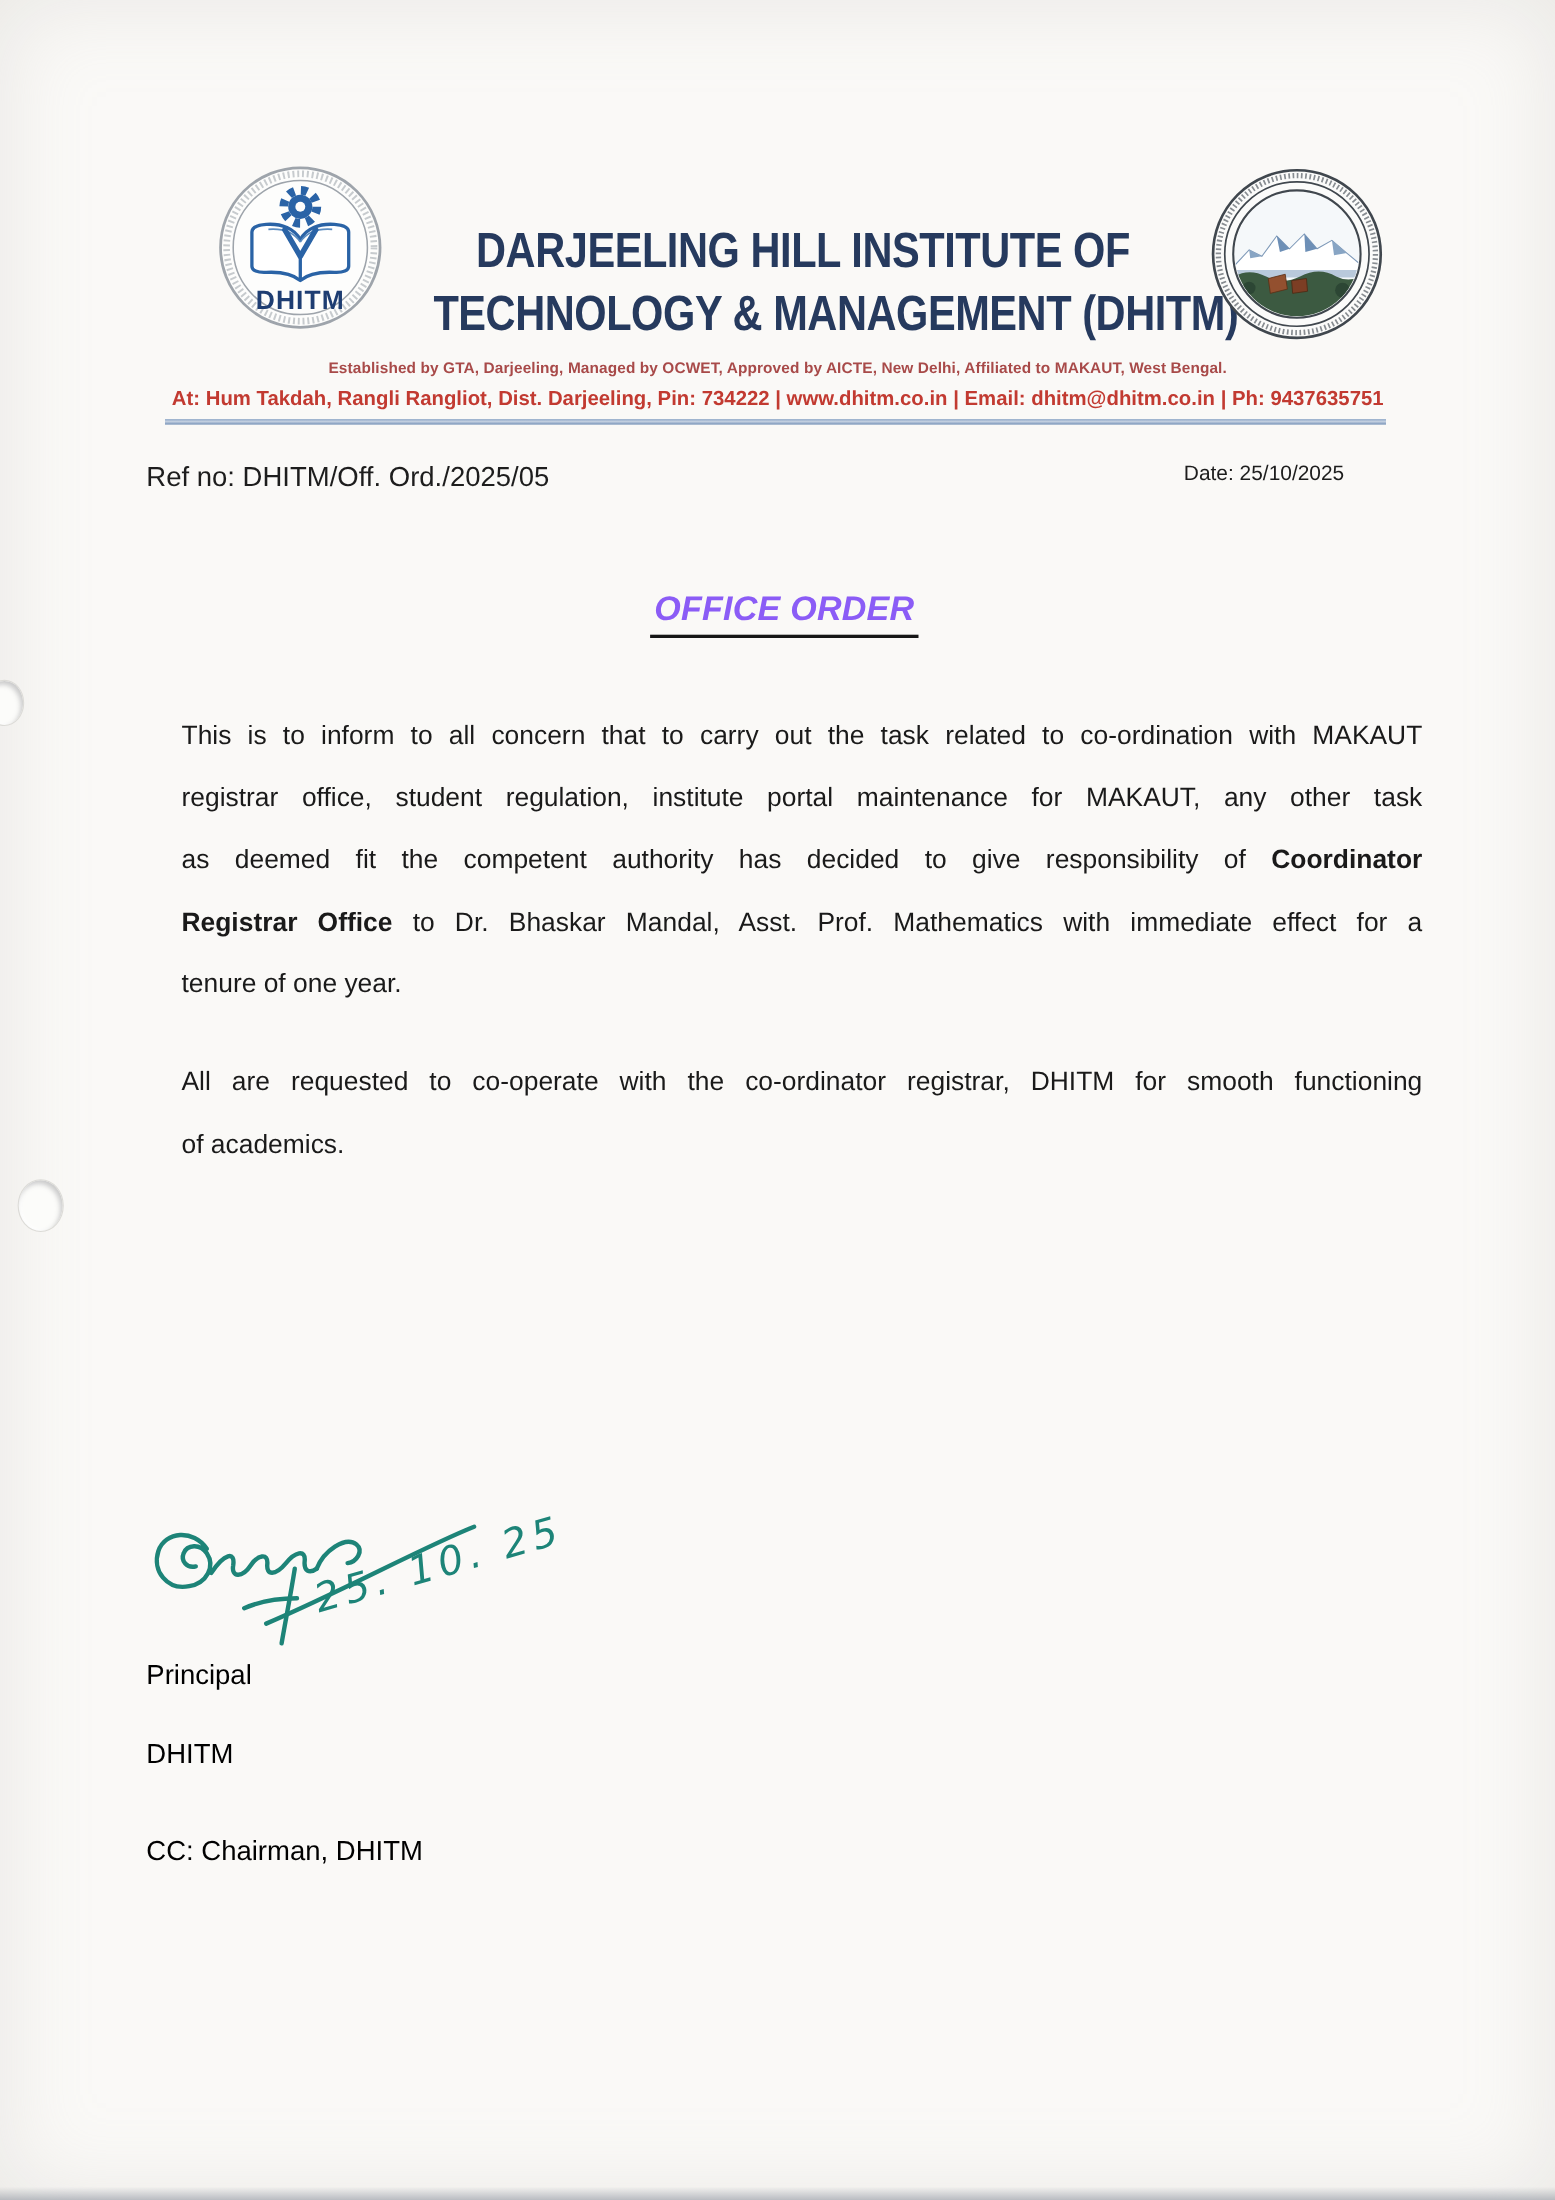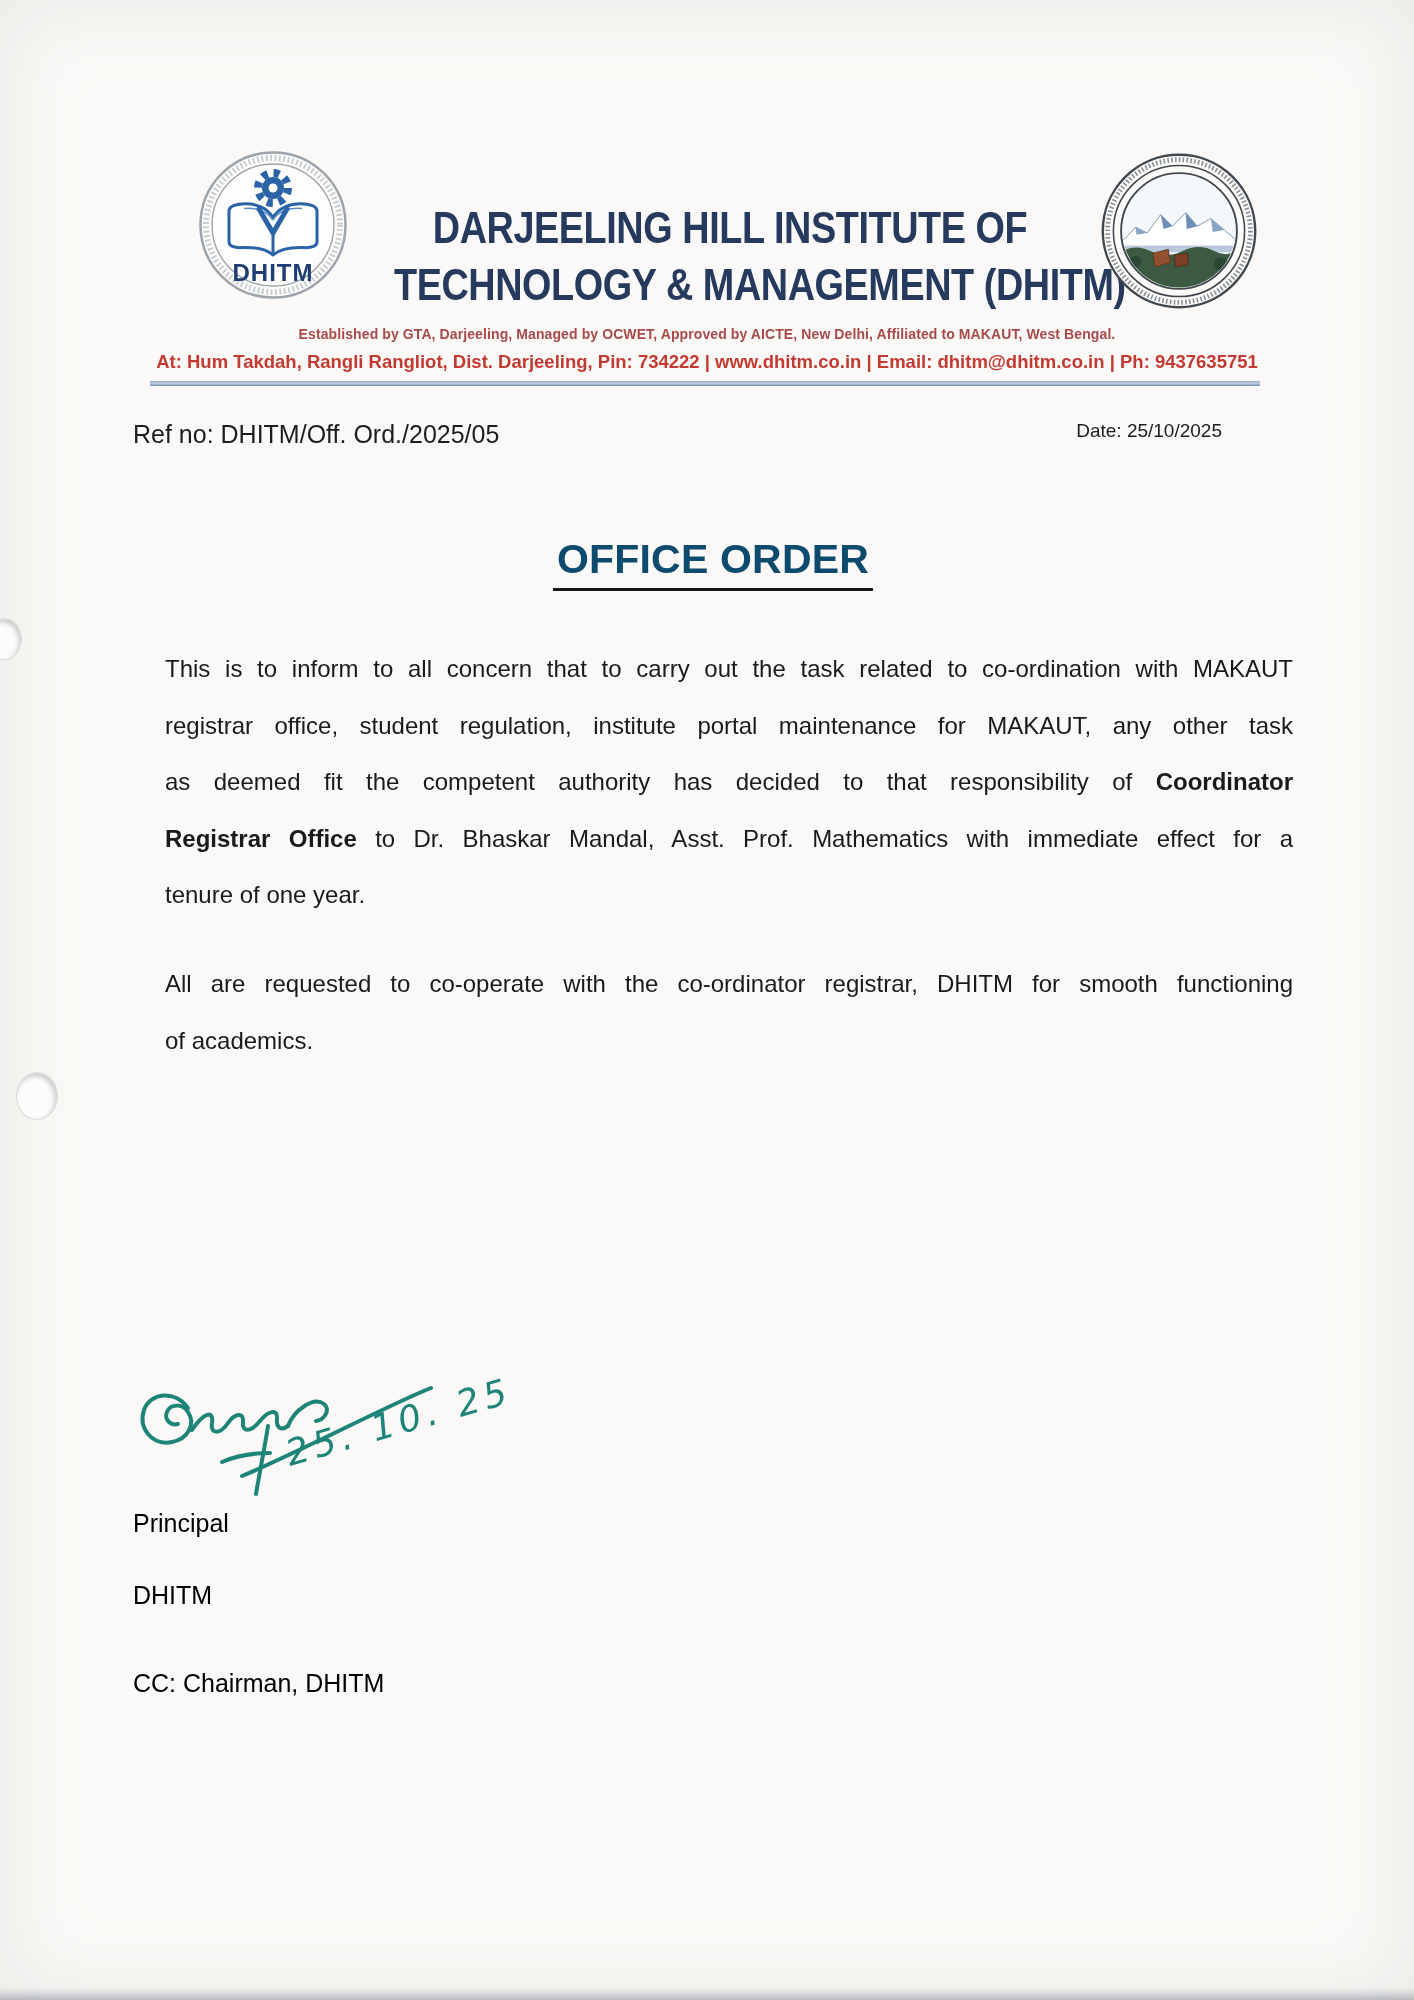--- a/index.html
+++ b/index.html
@@ -47,24 +47,25 @@
   }
 
   
   .ref-no{left:133px;top:420px;font-size:25px;color:#1d1d1d;text-align:right;}
   .order-date{right:192px;top:420px;font-size:19px;color:#1d1d1d;}
 
   
   .heading-wrap{left:133px;top:536px;width:1160px;text-align:center;}
   .heading-text{
     display:inline-block;
-    font-size:41px;font-weight:bold;color:#0c4a6e;
+    font-size:31px;font-weight:bold;color:#8b5cf6;
     letter-spacing:.2px;
     border-bottom:3.5px solid #161616;
     padding:0 4px 5px 4px;
+    font-style:italic;
   }
 
   
   .bodyblock{left:133px;width:1160px;color:#1a1a1a;font-size:24px;}
   .line{
     height:56.5px;line-height:56.5px;
     text-align:justify;text-align-last:justify;
     overflow:visible;
     margin-left:32px;
   }
@@ -149,21 +150,21 @@
   <div class="abs ref-no">Ref no: DHITM/Off. Ord./2025/05</div>
   <div class="abs order-date">Date: 25/10/2025</div>
 
   <div class="abs heading-wrap">
     <span class="heading-text">OFFICE ORDER</span>
   </div>
 
   <div class="abs bodyblock" style="top:641px;">
     <div class="line"><span>This is to inform to all concern that to carry out the task related to co-ordination with MAKAUT</span></div>
     <div class="line"><span>registrar office, student regulation, institute portal maintenance for MAKAUT, any other task</span></div>
-    <div class="line"><span>as deemed fit the competent authority has decided to that responsibility of </span><b>Coordinator</b></div>
+    <div class="line"><span>as deemed fit the competent authority has decided to give responsibility of </span><b>Coordinator</b></div>
     <div class="line"><b>Registrar Office</b><span> to Dr. Bhaskar Mandal, Asst. Prof. Mathematics with immediate effect for a</span></div>
     <div class="line last"><span>tenure of one year.</span></div>
   </div>
 
   <div class="abs bodyblock" style="top:956px;">
     <div class="line"><span>All are requested to co-operate with the co-ordinator registrar, DHITM for smooth functioning</span></div>
     <div class="line last"><span>of academics.</span></div>
   </div>
 
   <svg class="abs" style="left:118px;top:1366px;" width="430" height="135" viewBox="0 0 430 135">

